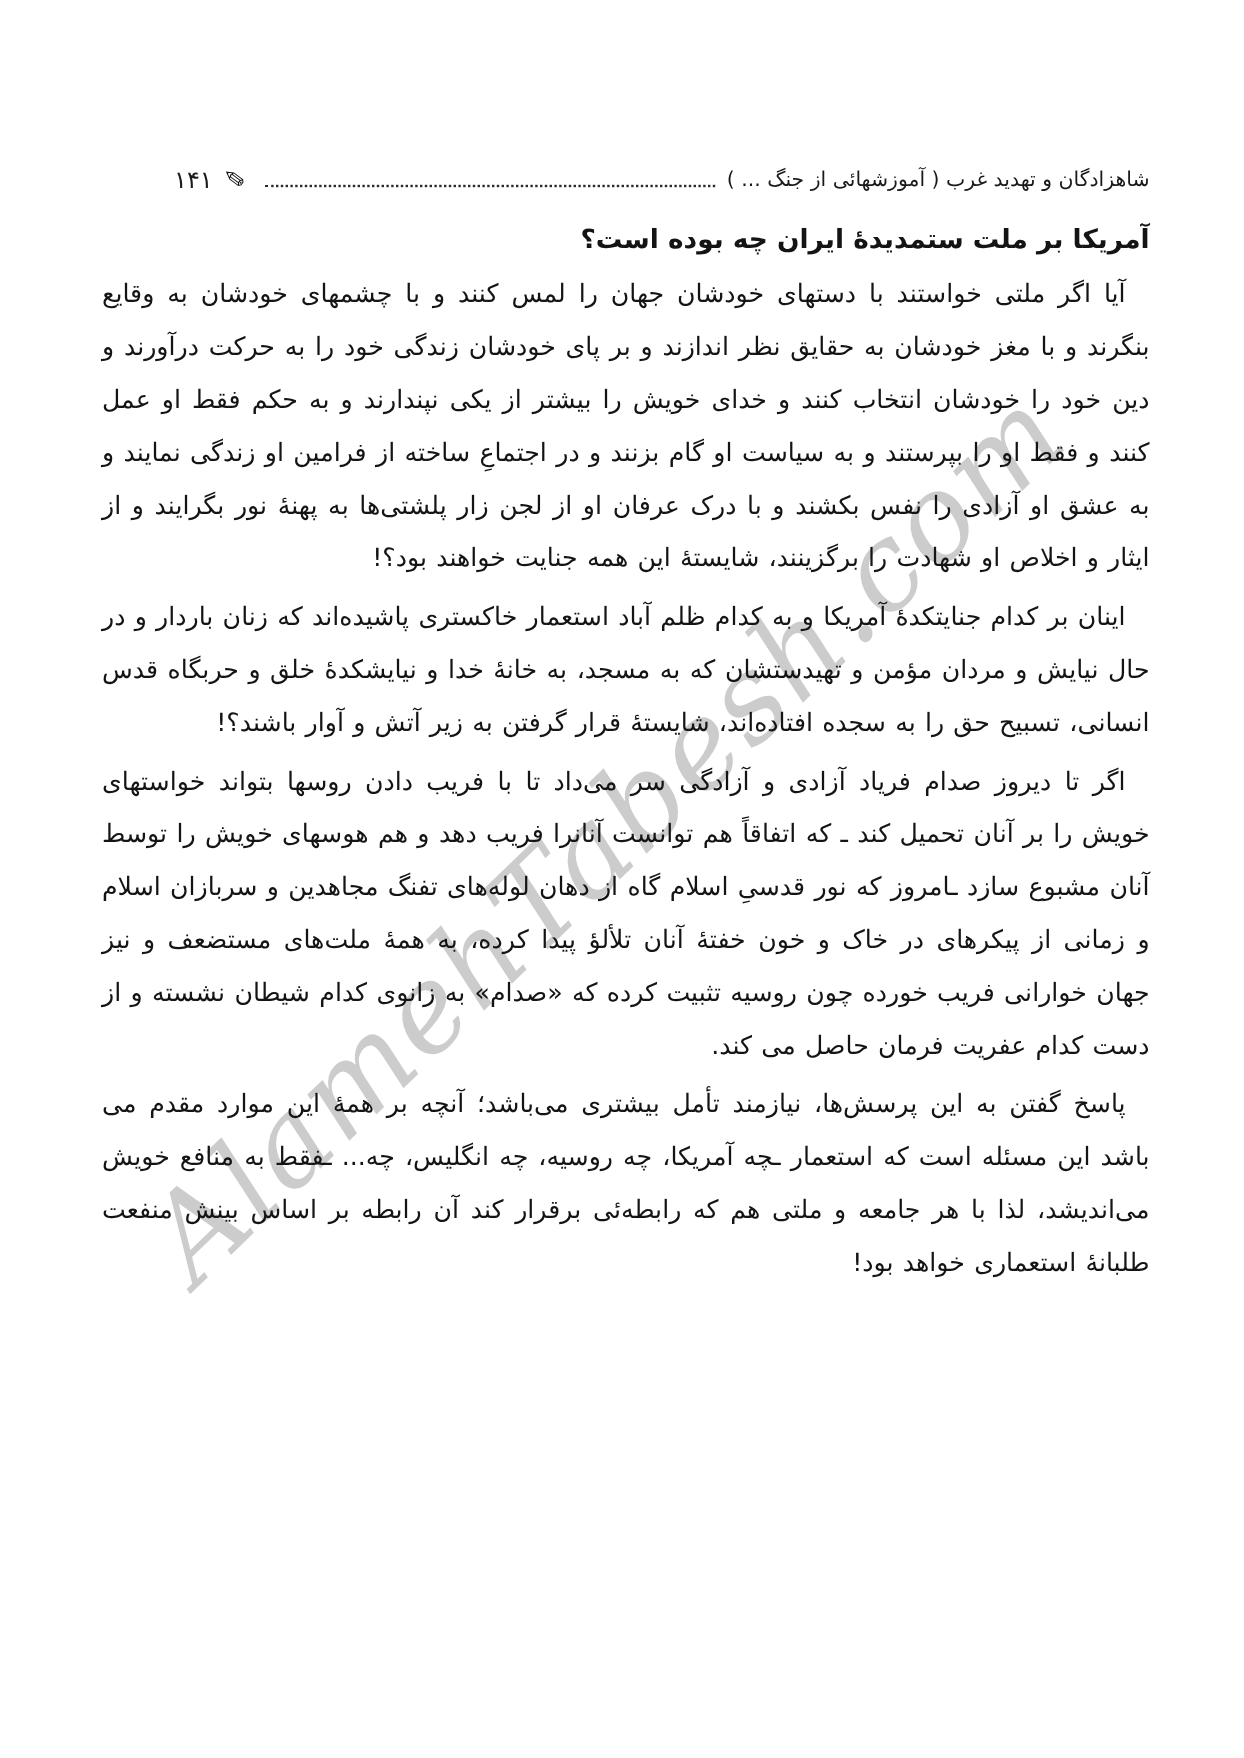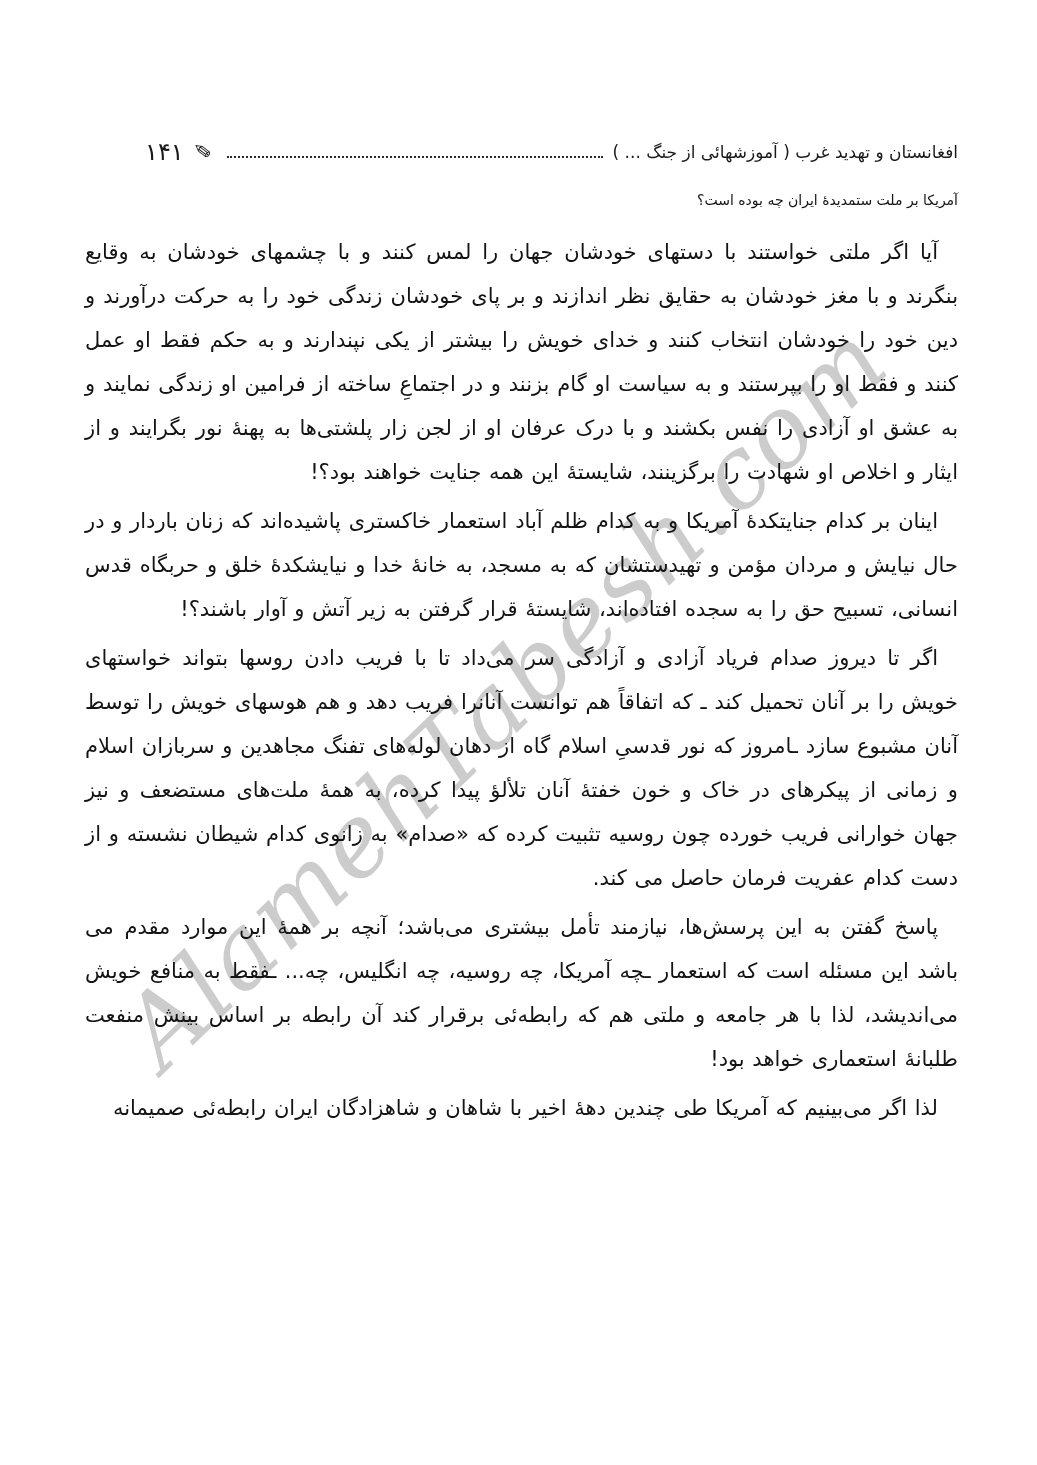--- a/index.html
+++ b/index.html
@@ -44,26 +44,26 @@
     transform:translateY(5px);
     height:0;
   }
   .pencil {
     display:inline-block;
     transform:scaleX(-1) rotate(8deg);
     font-size:21px;
     margin:0 6px 0 10px;
     color:#111;
   }
-  .page-number { font-size:24px; letter-spacing:2px; white-space:nowrap; }
+  .page-number { font-size:20px; letter-spacing:2px; white-space:nowrap; }
   
   .heading {
-    margin:26px 0 22px 0;
-    font-weight:normal;
-    font-size:14px;
+    margin:26px 0 10px 0;
+    font-weight:bold;
+    font-size:22px;
     text-align:right;
   }
   .para {
     margin:5px 0 0 0;
     font-size:21px;
     line-height:44px;
     text-align:justify;
     text-align-last:right;
     text-indent:20px;
     word-spacing:1px;
@@ -72,30 +72,29 @@
 </head>
 <body>
 
 <div class="page">
 
   <div class="watermark">AlamehTabesh.com</div>
 
   <div class="content">
 
     <div class="page-header">
-      <span class="book-title">افغانستان و تهدید غرب ( آموزشهائی از جنگ ... )</span>
+      <span class="book-title">شاهزادگان و تهدید غرب ( آموزشهائی از جنگ ... )</span>
       <span class="leader"></span>
       <span class="pencil">✐</span>
       <span class="page-number">۱۴۱</span>
     </div>
 
     <div class="heading">آمریکا بر ملت ستمدیدۀ ایران چه بوده است؟</div>
 
     <div>
         <p class="para">آیا اگر ملتی خواستند با دستهای خودشان جهان را لمس کنند و با چشمهای خودشان به وقایع بنگرند و با مغز خودشان به حقایق نظر اندازند و بر پای خودشان زندگی خود را به حرکت درآورند و دین خود را خودشان انتخاب کنند و خدای خویش را بیشتر از یکی نپندارند و به حکم فقط او عمل کنند و فقط او را بپرستند و به سیاست او گام بزنند و در اجتماعِ ساخته از فرامین او زندگی نمایند و به عشق او آزادی را نفس بکشند و با درک عرفان او از لجن زار پلشتی‌ها به پهنۀ نور بگرایند و از ایثار و اخلاص او شهادت را برگزینند، شایستۀ این همه جنایت خواهند بود؟!</p>
         <p class="para">اینان بر کدام جنایتکدۀ آمریکا و به کدام ظلم آباد استعمار خاکستری پاشیده‌اند که زنان باردار و در حال نیایش و مردان مؤمن و تهیدستشان که به مسجد، به خانۀ خدا و نیایشکدۀ خلق و حربگاه قدس انسانی، تسبیح حق را به سجده افتاده‌اند، شایستۀ قرار گرفتن به زیر آتش و آوار باشند؟!</p>
         <p class="para">اگر تا دیروز صدام فریاد آزادی و آزادگی سر می‌داد تا با فریب دادن روسها بتواند خواستهای خویش را بر آنان تحمیل کند ـ که اتفاقاً هم توانست آنانرا فریب دهد و هم هوسهای خویش را توسط آنان مشبوع سازد ـامروز که نور قدسیِ اسلام گاه از دهان لوله‌های تفنگ مجاهدین و سربازان اسلام و زمانی از پیکرهای در خاک و خون خفتۀ آنان تلألؤ پیدا کرده، به همۀ ملت‌های مستضعف و نیز جهان خوارانی فریب خورده چون روسیه تثبیت کرده که «صدام» به زانوی کدام شیطان نشسته و از دست کدام عفریت فرمان حاصل می کند.</p>
         <p class="para">پاسخ گفتن به این پرسش‌ها، نیازمند تأمل بیشتری می‌باشد؛ آنچه بر همۀ این موارد مقدم می باشد این مسئله است که استعمار ـچه آمریکا، چه روسیه، چه انگلیس، چه... ـفقط به منافع خویش می‌اندیشد، لذا با هر جامعه و ملتی هم که رابطه‌ئی برقرار کند آن رابطه بر اساس بینش منفعت طلبانۀ استعماری خواهد بود!</p>
-        <p class="para">لذا اگر می‌بینیم که آمریکا طی چندین دهۀ اخیر با شاهان و شاهزادگان ایران رابطه‌ئی صمیمانه</p>
       </div>
 
   </div>
 </div>
 
 </body></html>

